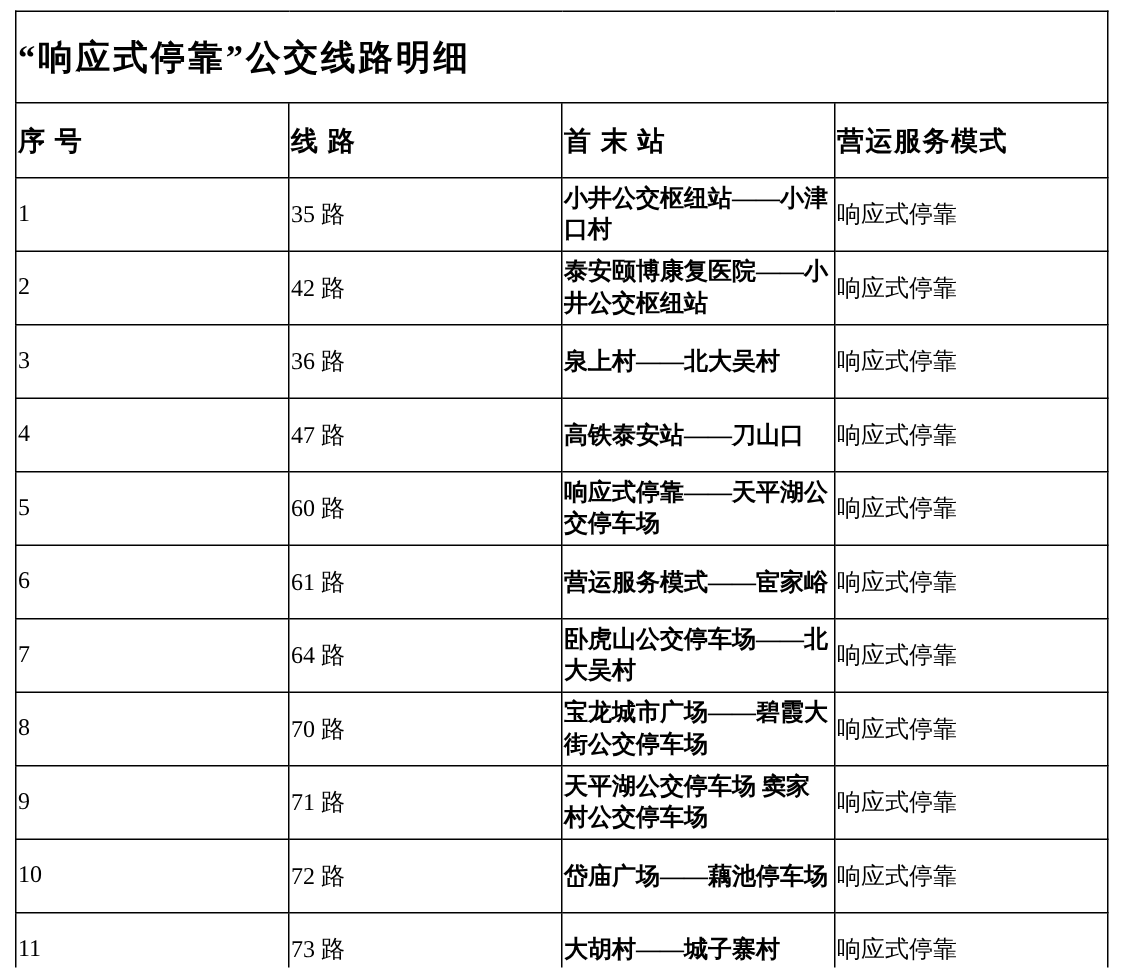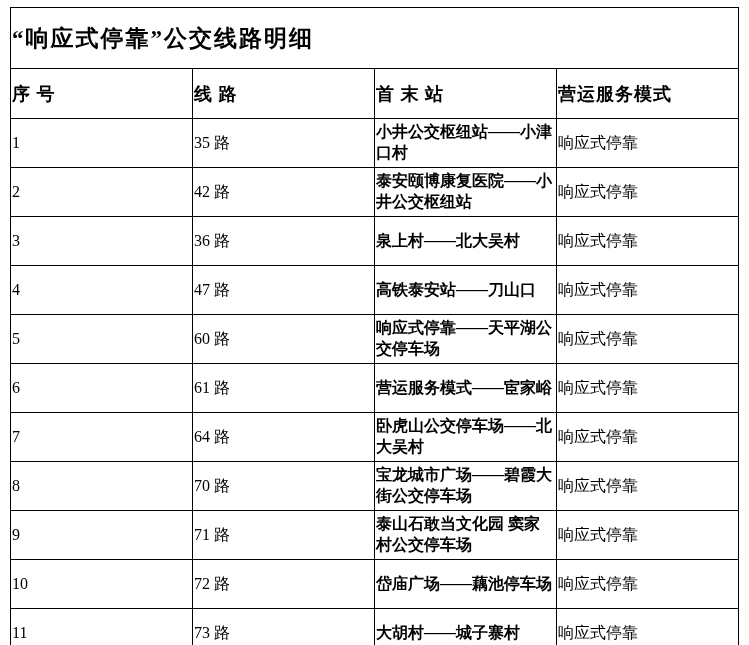--- a/index.html
+++ b/index.html
@@ -114,21 +114,21 @@
       </tr>
       <tr class="data-row">
         <td class="col-index idx">8</td>
         <td class="col-line">70 路</td>
         <td class="col-stops">宝龙城市广场——碧霞大街公交停车场</td>
         <td class="col-mode">响应式停靠</td>
       </tr>
       <tr class="data-row">
         <td class="col-index idx">9</td>
         <td class="col-line">71 路</td>
-        <td class="col-stops">泰山石敢当文化园  窦家村公交停车场</td>
+        <td class="col-stops">天平湖公交停车场  窦家村公交停车场</td>
         <td class="col-mode">响应式停靠</td>
       </tr>
       <tr class="data-row">
         <td class="col-index idx">10</td>
         <td class="col-line">72 路</td>
         <td class="col-stops">岱庙广场——藕池停车场</td>
         <td class="col-mode">响应式停靠</td>
       </tr>
       <tr class="data-row">
         <td class="col-index idx">11</td>

